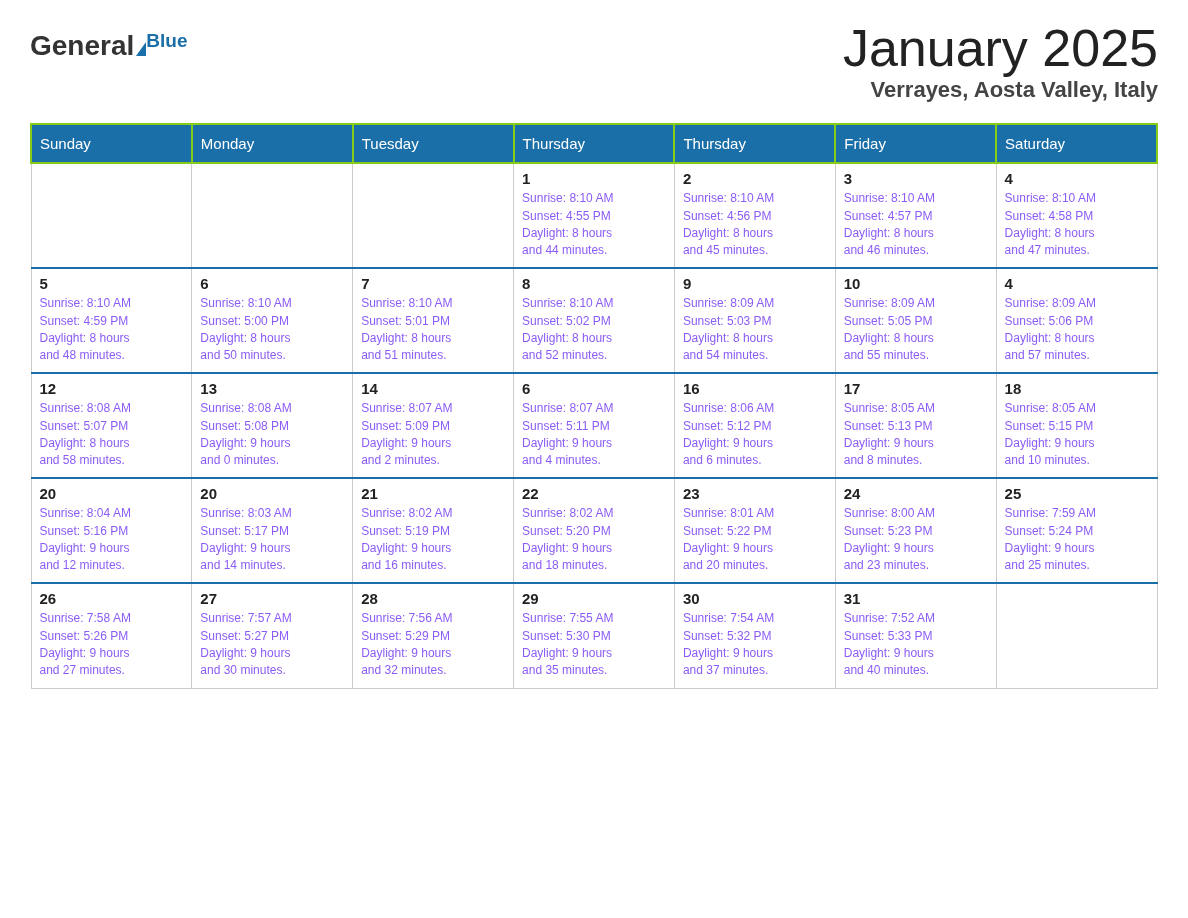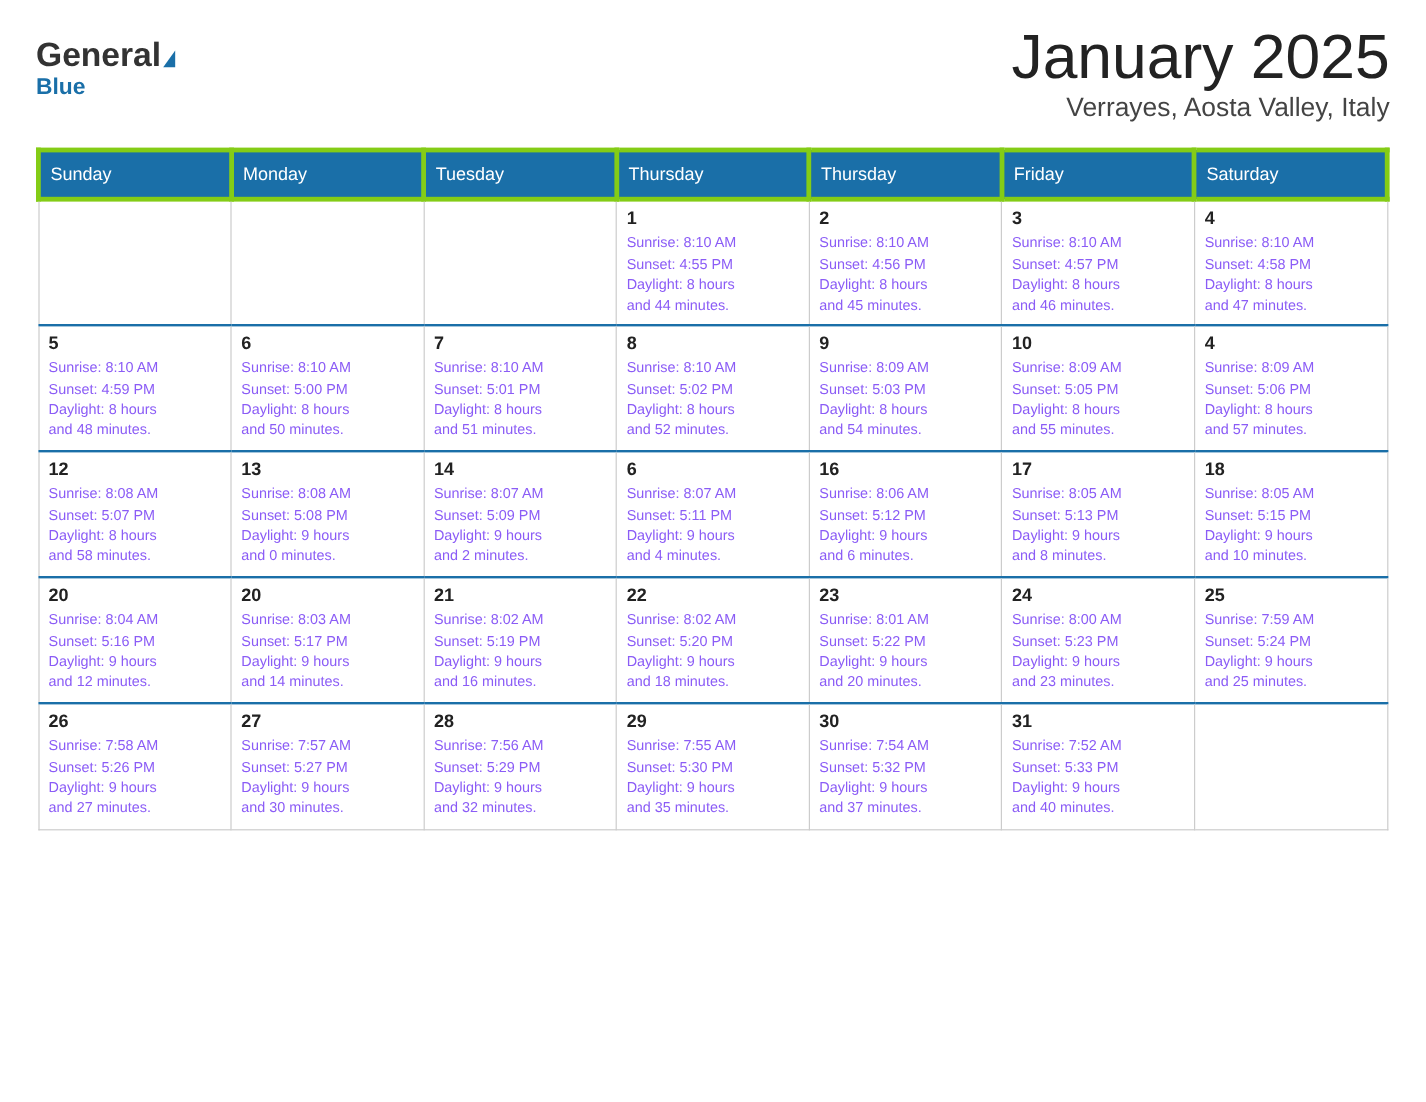--- a/index.html
+++ b/index.html
@@ -11,21 +11,21 @@
       padding: 20px 30px;
     }
     .header {
       display: flex;
       justify-content: space-between;
       align-items: flex-start;
       margin-bottom: 20px;
     }
     .logo {
       display: flex;
-      flex-direction: column;
+      flex-direction: row;
       align-items: flex-start;
       padding-top: 10px;
     }
     .logo-triangle {
       display: inline-block;
       width: 0;
       height: 0;
       border-left: 10px solid transparent;
       border-bottom: 14px solid #1a6fa8;
       margin-left: 2px;
@@ -37,35 +37,35 @@
       text-align: right;
     }
     .title-block h1 {
       font-size: 52px;
       font-weight: normal;
       color: #222;
       line-height: 1.1;
     }
     .title-block h2 {
       font-size: 22px;
-      font-weight: normal;
+      font-weight: bold;
       color: #444;
     }
     table {
       width: 100%;
       border-collapse: collapse;
     }
     thead tr th {
       background-color: #1a6fa8;
       color: #fff;
       padding: 10px 8px;
       font-size: 15px;
       font-weight: normal;
       text-align: left;
-      border: 4px solid #84cc16;
+      border: 2px solid #84cc16;
     }
     tbody tr td {
       border: 1px solid #ccc;
       vertical-align: top;
       padding: 6px 8px;
       font-size: 12.5px;
       color: #333;
       width: 14.28%;
       height: 105px;
     }

